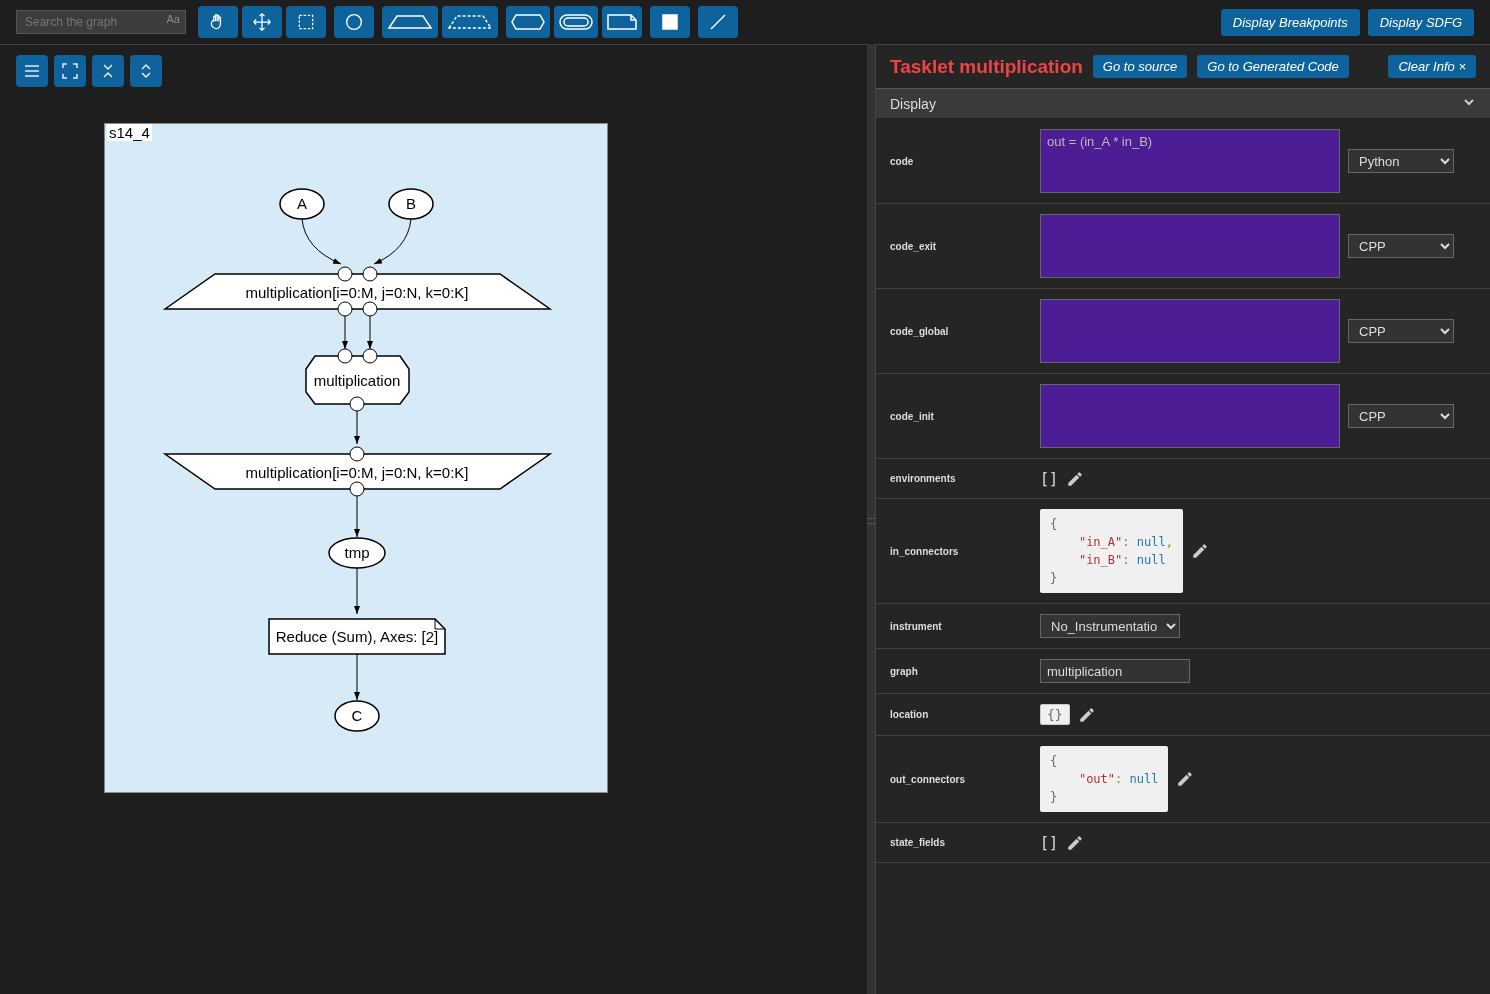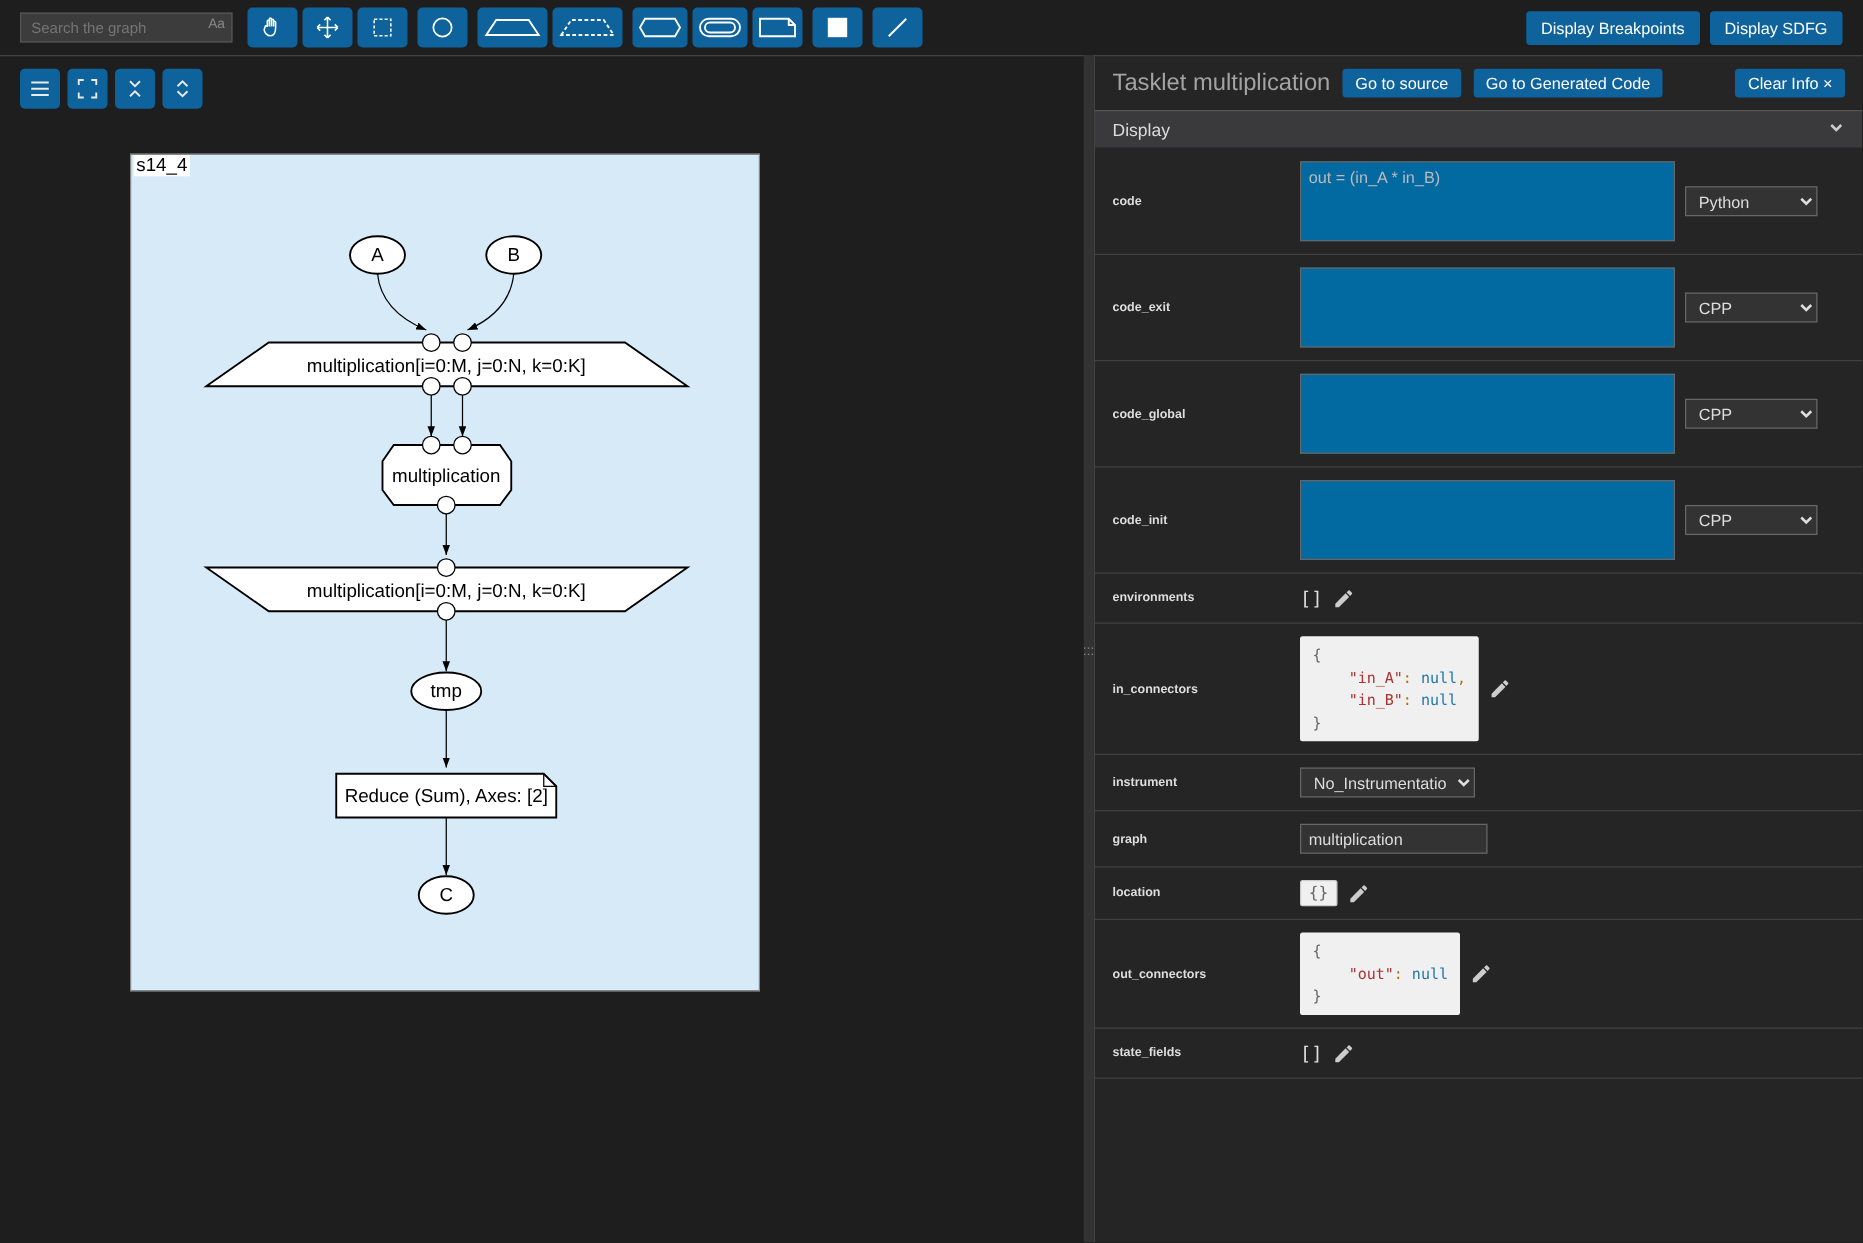--- a/index.html
+++ b/index.html
@@ -48,20 +48,21 @@
   .tool-group { display: flex; gap: 4px; }
   .spacer { flex: 1; }
   .btn {
     background: #0e639c;
     color: #fff;
     border: none;
     border-radius: 3px;
     padding: 6px 12px;
     font-size: 13px;
     cursor: pointer;
+    font-style: italic;
   }
   .btn-sm { padding: 4px 10px; font-size: 13px; }
   .main-area { display: flex; height: calc(100% - 44px); }
   .left-pane {
     flex: 1;
     min-width: 0;
     position: relative;
     border-top: 1px solid #444;
   }
   .left-toolbar {
@@ -122,22 +123,22 @@
     overflow-y: auto;
   }
   .right-header {
     display: flex;
     align-items: center;
     padding: 10px 14px 10px 14px;
     gap: 10px;
   }
   .right-title {
     font-size: 19px;
-    font-weight: 400;
-    color: #a3a3a3;
+    font-weight: 700;
+    color: #ef4444;
     text-align: center;
   }
   .section-header {
     background: #3a3a3c;
     padding: 6px 14px;
     font-size: 14px;
     color: #ddd;
     display: flex;
     justify-content: space-between;
     align-items: center;
@@ -159,21 +160,21 @@
     color: #ddd;
     font-size: 10px;
   }
   .prop-value {
     flex: 1;
     display: flex;
     align-items: center;
     gap: 8px;
   }
   .textarea-box {
-    background: #0369a1;
+    background: #4c1d95;
     border: 1px solid #666;
     width: 300px;
     height: 64px;
     color: #bbb;
     padding: 4px 6px;
     font-size: 13px;
     resize: none;
     font-family: inherit;
   }
   .select-box {

